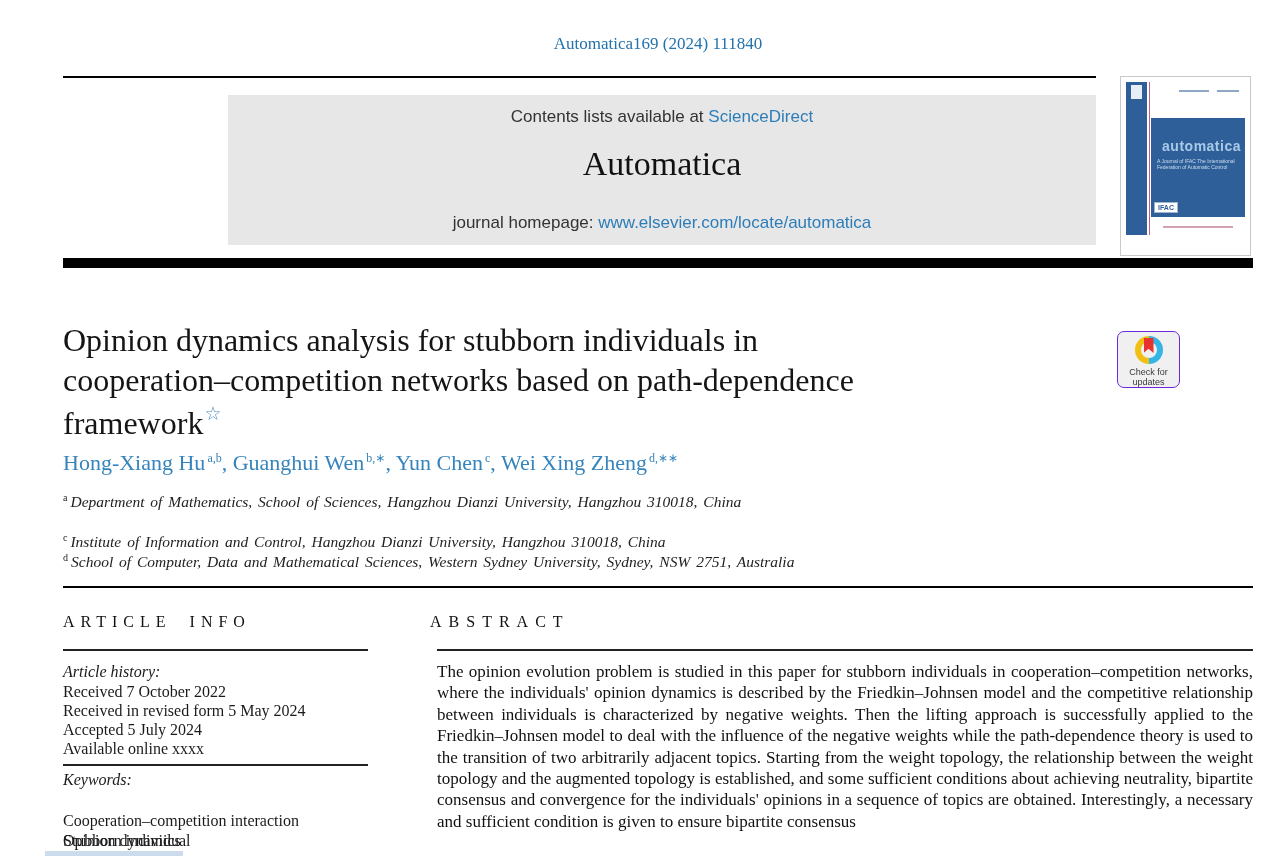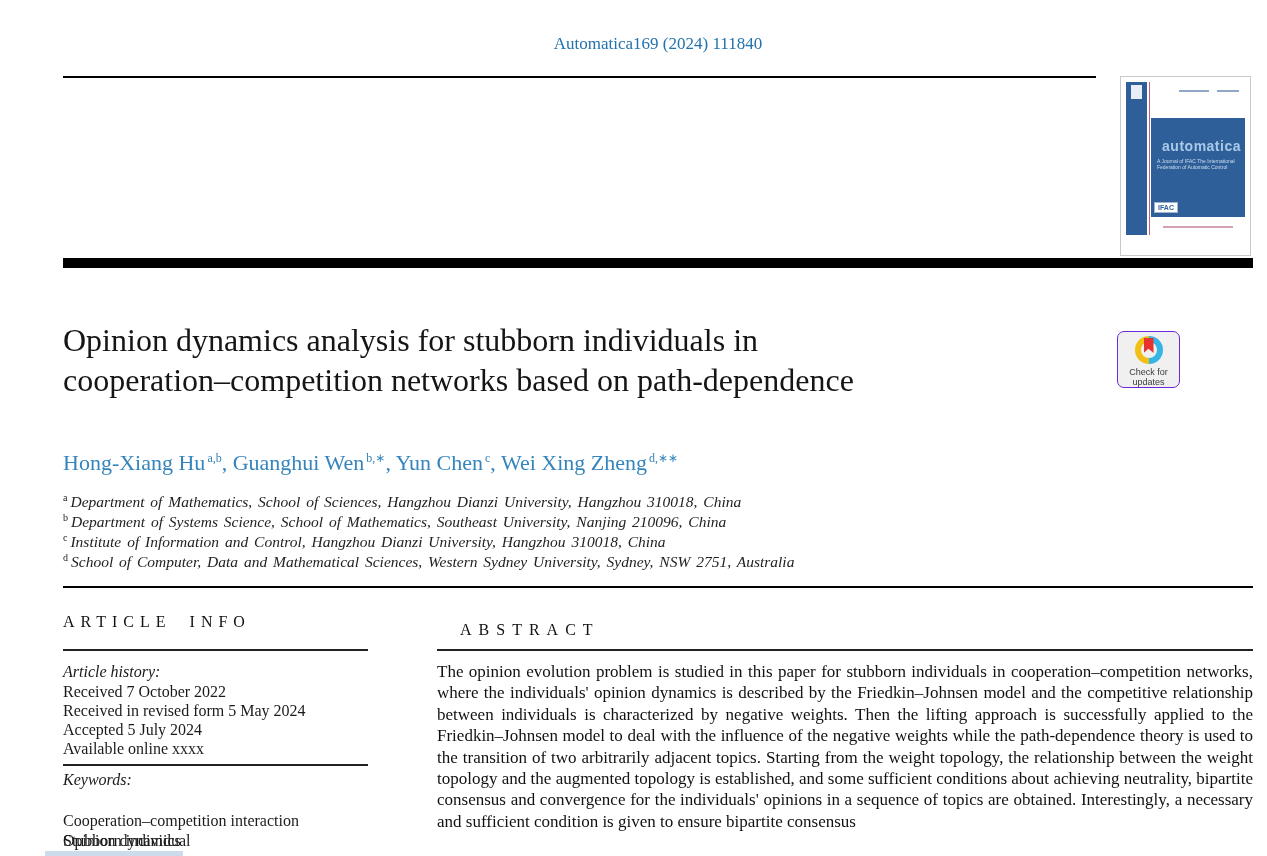--- a/index.html
+++ b/index.html
@@ -95,35 +95,44 @@
   .info-text { left:63px; font-size:16px; color:#1a1a1a; white-space:nowrap; }
   .italic { font-style:italic; }
   #hist-label { top:663px; }
   #hist-0 { top:683px; } #hist-1 { top:702px; } #hist-2 { top:721px; } #hist-3 { top:740px; }
   #kw-rule { top:764px; left:63px; width:305px; height:1.5px; background:#222; }
   #kw-label { top:771px;text-align:center; }
   #kw-0 { top:792px;margin-top:40px; } #kw-1 { top:812px; } #kw-2 { top:832px; }
   #bottom-artifact { top:851px; left:45px; width:138px; height:5px; background:#ccdcec; }
 
   
-  #abs-heading { top:613px; left:460px; letter-spacing:7px;margin-top:8px; }
+  #abs-heading { top:613px; left:430px; letter-spacing:7px; }
   #abs-rule { top:649px; left:437px; width:816px; height:2px; background:#222; }
   #abstract-text { top:661px; left:437px; width:816px; font-size:17px; line-height:21.4px;
     color:#111; text-align:justify; }
 </style>
 </head>
 <body>
 
 <div id="page">
 
   <div id="citation" class="abs">Automatica169 (2024) 111840</div>
 
   <div id="top-rule" class="abs"></div>
 
 
+  <div id="banner" class="abs">
+    <div id="banner-contents" class="banner-line">
+      <span>Contents lists available at </span><span class="link">ScienceDirect</span>
+    </div>
+    <div id="banner-journal">Automatica</div>
+    <div id="banner-homepage" class="banner-line">
+      <span>journal homepage: </span><span class="link">www.elsevier.com/locate/automatica</span>
+    </div>
+  </div>
 
   <div id="cover" class="abs">
     <div id="cover-strip"></div>
     <div id="cover-emblem"></div>
     <div id="cover-pinkline"></div>
     <div id="cover-main">
       <div id="cover-topband">
         <div class="cover-tinyline" style="top:8px; left:28px; width:30px;"></div>
         <div class="cover-tinyline" style="top:8px; left:66px; width:22px;"></div>
       </div>
@@ -135,41 +144,43 @@
       <div id="cover-botband">
         <div id="cover-bottext"></div>
       </div>
     </div>
   </div>
 
   <div id="black-bar" class="abs"></div>
 
   <div id="title-1" class="abs title-line">Opinion dynamics analysis for stubborn individuals in</div>
   <div id="title-2" class="abs title-line">cooperation–competition networks based on path-dependence</div>
+  <div id="title-3" class="abs title-line">
+    <span>framework</span><span id="title-star">☆</span>
+  </div>
 
   <div id="check-badge" class="abs">
     <div id="badge-ring">
       <div id="badge-ring-hole"></div>
       <div id="badge-bookmark"></div>
     </div>
     <div id="badge-text">
       <div>Check for</div>
       <div>updates</div>
     </div>
   </div>
 
   <div id="authors" class="abs">
     <span>Hong-Xiang Hu</span><sup>a,b</sup><span class="author-sep">, </span>
     <span>Guanghui Wen</span><sup>b,∗</sup><span class="author-sep">, </span>
     <span>Yun Chen</span><sup>c</sup><span class="author-sep">, </span>
     <span>Wei Xing Zheng</span><sup>d,∗∗</sup>
   </div>
 
   <div id="affil-0" class="abs affil"><sup>a</sup><span>Department of Mathematics, School of Sciences, Hangzhou Dianzi University, Hangzhou 310018, China</span></div>
-  <div id="affil-1" class="abs affil"><sup>b</sup><span>Department of Systems Science, School of Mathematics, Southeast University, Nanjing 210096, China</span></div>
   <div id="affil-2" class="abs affil"><sup>c</sup><span>Institute of Information and Control, Hangzhou Dianzi University, Hangzhou 310018, China</span></div>
   <div id="affil-3" class="abs affil"><sup>d</sup><span>School of Computer, Data and Mathematical Sciences, Western Sydney University, Sydney, NSW 2751, Australia</span></div>
 
   <div id="mid-rule" class="abs"></div>
 
   <div id="info-heading" class="abs col-heading">ARTICLE INFO</div>
   <div id="info-rule" class="abs"></div>
   <div id="hist-label" class="abs info-text italic">Article history:</div>
   <div id="hist-0" class="abs info-text">Received 7 October 2022</div>
   <div id="hist-1" class="abs info-text">Received in revised form 5 May 2024</div>

